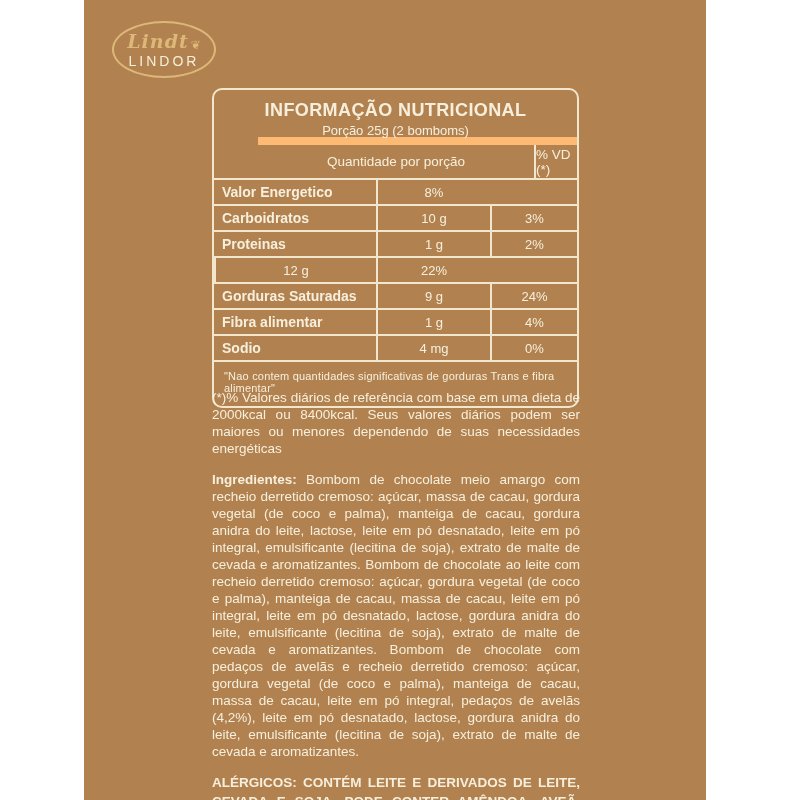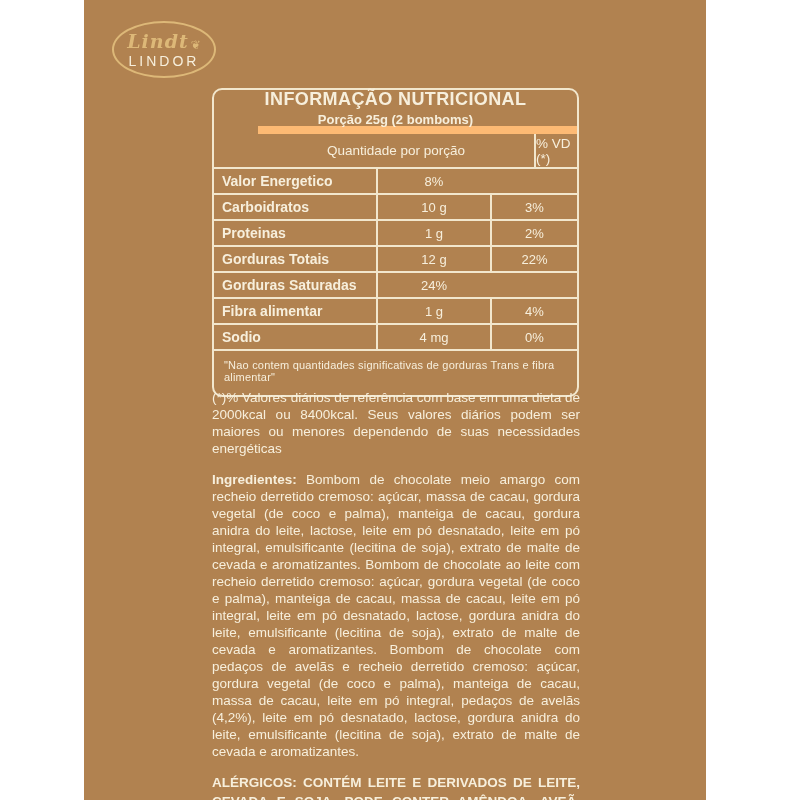--- a/index.html
+++ b/index.html
@@ -75,29 +75,30 @@
     box-sizing: border-box;
     border: 2px solid #f2e7cd;
     border-radius: 10px;
   }
   .ntable-titleblock {
     height: 36px;
     display: flex;
     flex-direction: column;
     align-items: center;
     justify-content: center;
+    margin-top: 11px;
   }
   .ntable-title {
     font-size: 18px;
     font-weight: bold;
     letter-spacing: 0.4px;
   }
   .ntable-subtitle {
     font-size: 13px;
-    font-weight: bold;
+    font-weight: normal;
     margin-top: 2px;
   }
   .ntable-headrow {
     display: grid;
     grid-template-columns: 276px 1fr;
     border-top: 8px solid #fdba74;
     height: 33px;
     margin-left: 44px;
   }
   .ntable-headrow > div {
@@ -190,26 +191,26 @@
         <div class="cell-name">Carboidratos</div>
         <div class="cell-amount">10 g</div>
         <div class="cell-vd">3%</div>
       </div>
       <div class="ntable-row">
         <div class="cell-name">Proteinas</div>
         <div class="cell-amount">1 g</div>
         <div class="cell-vd">2%</div>
       </div>
       <div class="ntable-row">
-        <div class="cell-name">Gorduras Totais</div>
         <div class="cell-amount">12 g</div>
         <div class="cell-vd">22%</div>
       </div>
       <div class="ntable-row">
         <div class="cell-name">Gorduras Saturadas</div>
+        <div class="cell-amount">9 g</div>
         <div class="cell-vd">24%</div>
       </div>
       <div class="ntable-row">
         <div class="cell-name">Fibra alimentar</div>
         <div class="cell-amount">1 g</div>
         <div class="cell-vd">4%</div>
       </div>
       <div class="ntable-row">
         <div class="cell-name">Sodio</div>
         <div class="cell-amount">4 mg</div>

